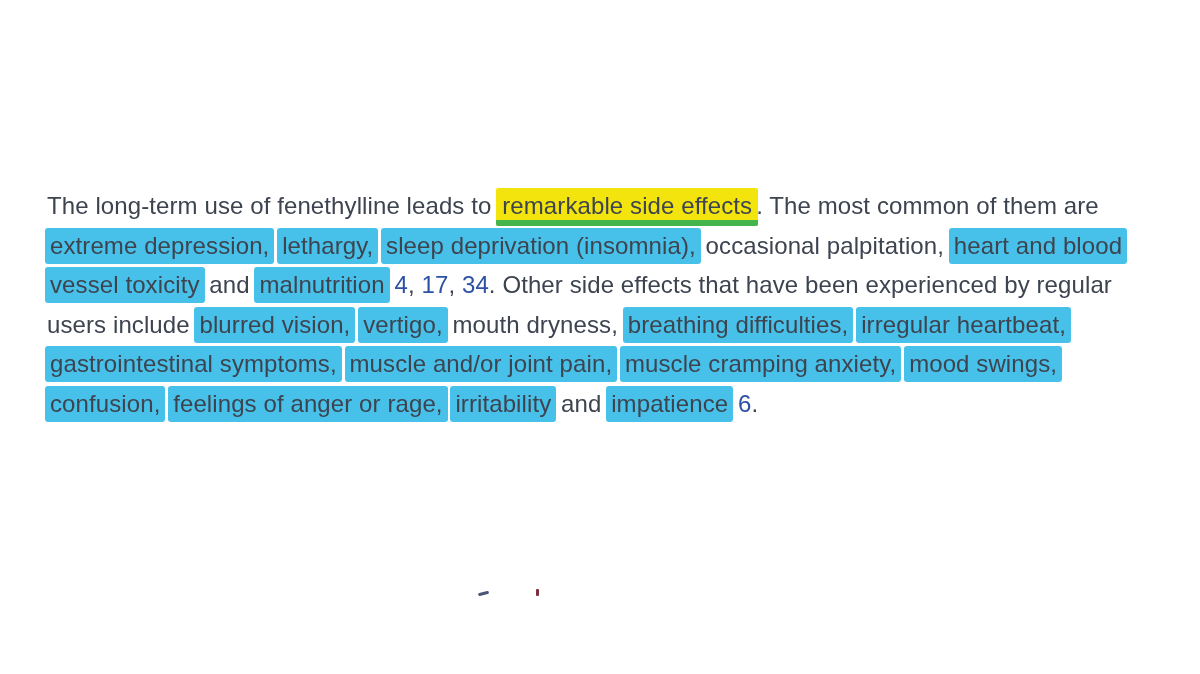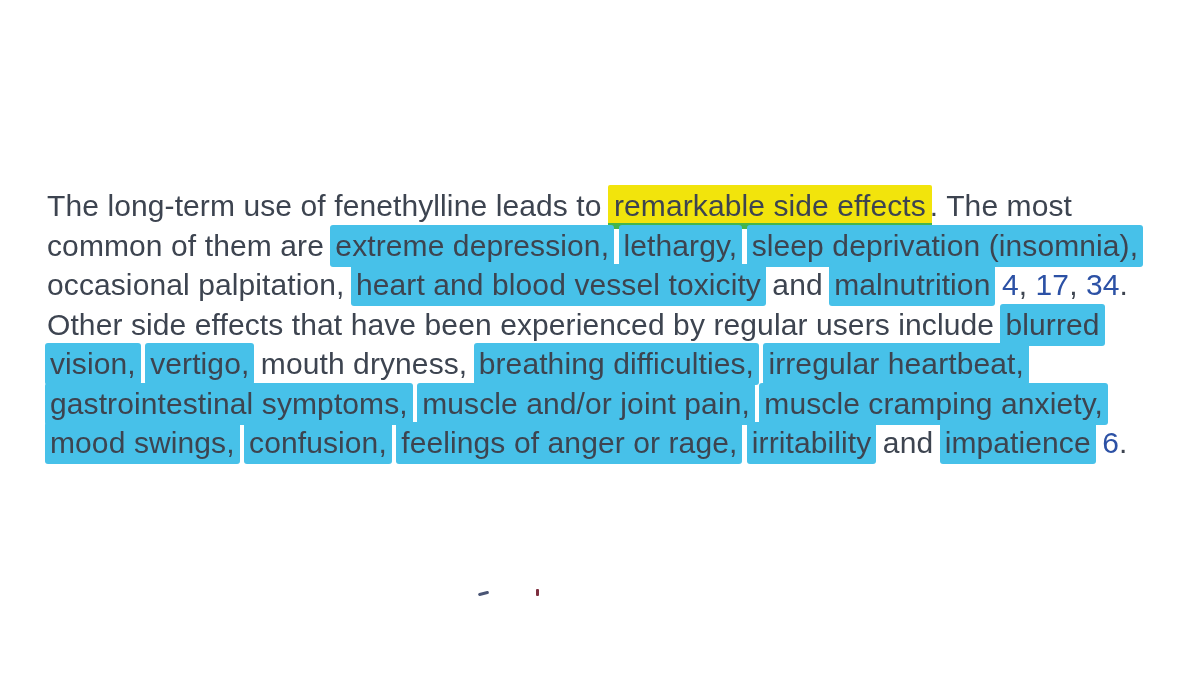--- a/index.html
+++ b/index.html
@@ -13,21 +13,21 @@
     overflow: hidden;
     font-family: "Liberation Sans", sans-serif;
     position: relative;
   }
   .paragraph {
     position: absolute;
     left: 47px;
     top: 186px;
     width: 1128px;
     margin: 0;
-    font-size: 30px;
+    font-size: 24px;
     line-height: 39.5px;
     color: var(--text-color, #3d4450);
     letter-spacing: 0.1px;
   }
   .plain {
     color: inherit;
   }
   mark.hl-blue {
     background: var(--hl-blue, #47c1e9);
     color: inherit;

